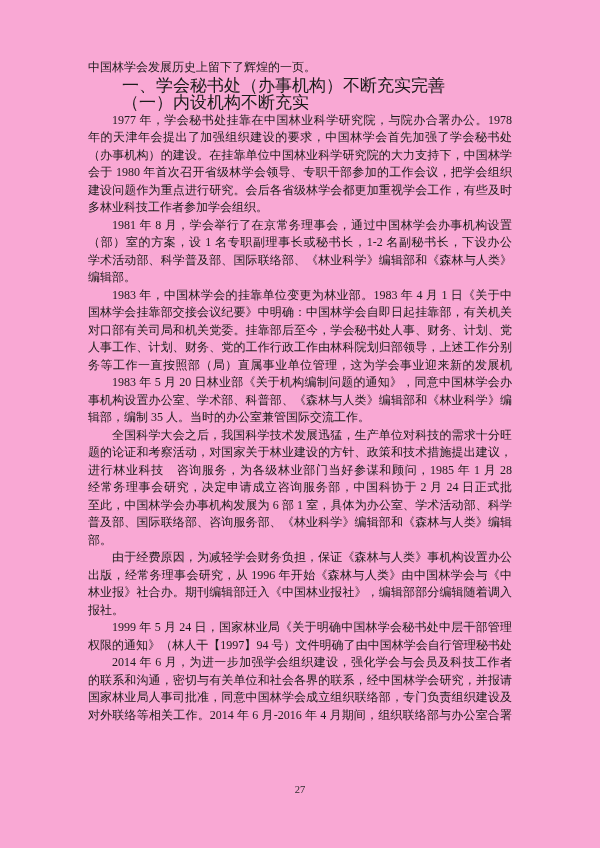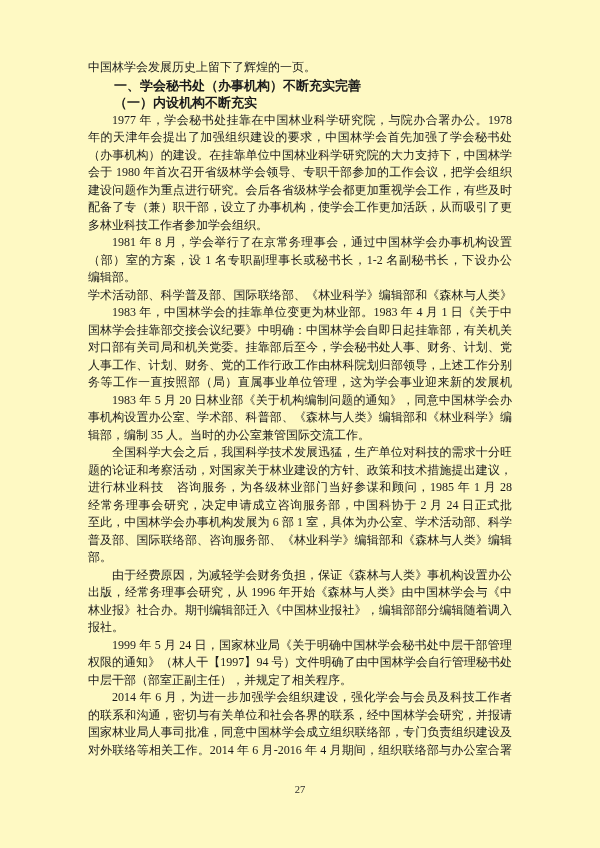--- a/index.html
+++ b/index.html
@@ -4,21 +4,21 @@
 <style>
   html, body {
     margin: 0;
     padding: 0;
     background: #ffffff;
   }
   .page {
     position: relative;
     width: 600px;
     height: 848px;
-    background: #fef9c3;
+    background: #f9a8d4;
     box-sizing: border-box;
     padding: 59px 88px 0 88px;
     font-family: "Liberation Serif", "DejaVu Serif", serif;
     color: #1b1b1b;
     overflow: hidden;
   }
   .line {
     font-size: 12px;
     line-height: 17.5px;
     height: 17.5px;
@@ -26,22 +26,22 @@
     overflow: hidden;
   }
   
   .line.j {
     text-align-last: justify;
   }
   .line.indent {
     text-indent: 2em;
   }
   .heading {
-    font-size: 13px;
-    font-weight: bold;
+    font-size: 17px;
+    font-weight: normal;
     line-height: 17.5px;
     height: 17.5px;
     text-indent: 2em;
     overflow: hidden;
   }
   .paragraph {
     margin: 0;
   }
   .page-number {
     position: absolute;
@@ -60,28 +60,27 @@
   <div class="line">中国林学会发展历史上留下了辉煌的一页。</div>
   <div class="heading">一、学会秘书处（办事机构）不断充实完善</div>
   <div class="heading">（一）内设机构不断充实</div>
   <div>
       <div class="paragraph">
         <div class="line indent j">1977 年，学会秘书处挂靠在中国林业科学研究院，与院办合署办公。1978</div>
         <div class="line j">年的天津年会提出了加强组织建设的要求，中国林学会首先加强了学会秘书处</div>
         <div class="line j">（办事机构）的建设。在挂靠单位中国林业科学研究院的大力支持下，中国林学</div>
         <div class="line j">会于 1980 年首次召开省级林学会领导、专职干部参加的工作会议，把学会组织</div>
         <div class="line j">建设问题作为重点进行研究。会后各省级林学会都更加重视学会工作，有些及时</div>
-        <div class="line j">配备了专（兼）职干部，设立了办事机构，使学会工作更加活跃，从而吸引了更</div>
         <div class="line">多林业科技工作者参加学会组织。</div>
       </div>
       <div class="paragraph">
         <div class="line indent j">1981 年 8 月，学会举行了在京常务理事会，通过中国林学会办事机构设置</div>
         <div class="line j">（部）室的方案，设 1 名专职副理事长或秘书长，1-2 名副秘书长，下设办公室、</div>
+        <div class="line j">学术活动部、科学普及部、国际联络部、《林业科学》编辑部和《森林与人类》</div>
         <div class="line">编辑部。</div>
-        <div class="line j">学术活动部、科学普及部、国际联络部、《林业科学》编辑部和《森林与人类》</div>
       </div>
       <div class="paragraph">
         <div class="line indent j">1983 年，中国林学会的挂靠单位变更为林业部。1983 年 4 月 1 日《关于中</div>
         <div class="line j">国林学会挂靠部交接会议纪要》中明确：中国林学会自即日起挂靠部，有关机关</div>
         <div class="line j">对口部有关司局和机关党委。挂靠部后至今，学会秘书处人事、财务、计划、党</div>
         <div class="line j">人事工作、计划、财务、党的工作行政工作由林科院划归部领导，上述工作分别</div>
         <div class="line j">务等工作一直按照部（局）直属事业单位管理，这为学会事业迎来新的发展机遇。</div>
       </div>
       <div class="paragraph">
         <div class="line indent j">1983 年 5 月 20 日林业部《关于机构编制问题的通知》，同意中国林学会办</div>
@@ -99,21 +98,20 @@
       </div>
       <div class="paragraph">
         <div class="line indent j">由于经费原因，为减轻学会财务负担，保证《森林与人类》事机构设置办公室</div>
         <div class="line j">出版，经常务理事会研究，从 1996 年开始《森林与人类》由中国林学会与《中国</div>
         <div class="line j">林业报》社合办。期刊编辑部迁入《中国林业报社》，编辑部部分编辑随着调入</div>
         <div class="line">报社。</div>
       </div>
       <div class="paragraph">
         <div class="line indent j">1999 年 5 月 24 日，国家林业局《关于明确中国林学会秘书处中层干部管理</div>
         <div class="line j">权限的通知》（林人干【1997】94 号）文件明确了由中国林学会自行管理秘书处</div>
-        <div class="line">中层干部（部室正副主任），并规定了相关程序。</div>
       </div>
       <div class="paragraph">
         <div class="line indent j">2014 年 6 月，为进一步加强学会组织建设，强化学会与会员及科技工作者</div>
         <div class="line j">的联系和沟通，密切与有关单位和社会各界的联系，经中国林学会研究，并报请</div>
         <div class="line j">国家林业局人事司批准，同意中国林学会成立组织联络部，专门负责组织建设及</div>
         <div class="line j">对外联络等相关工作。2014 年 6 月-2016 年 4 月期间，组织联络部与办公室合署</div>
       </div>
     </div>
   <div class="page-number">27</div>
 </div>

